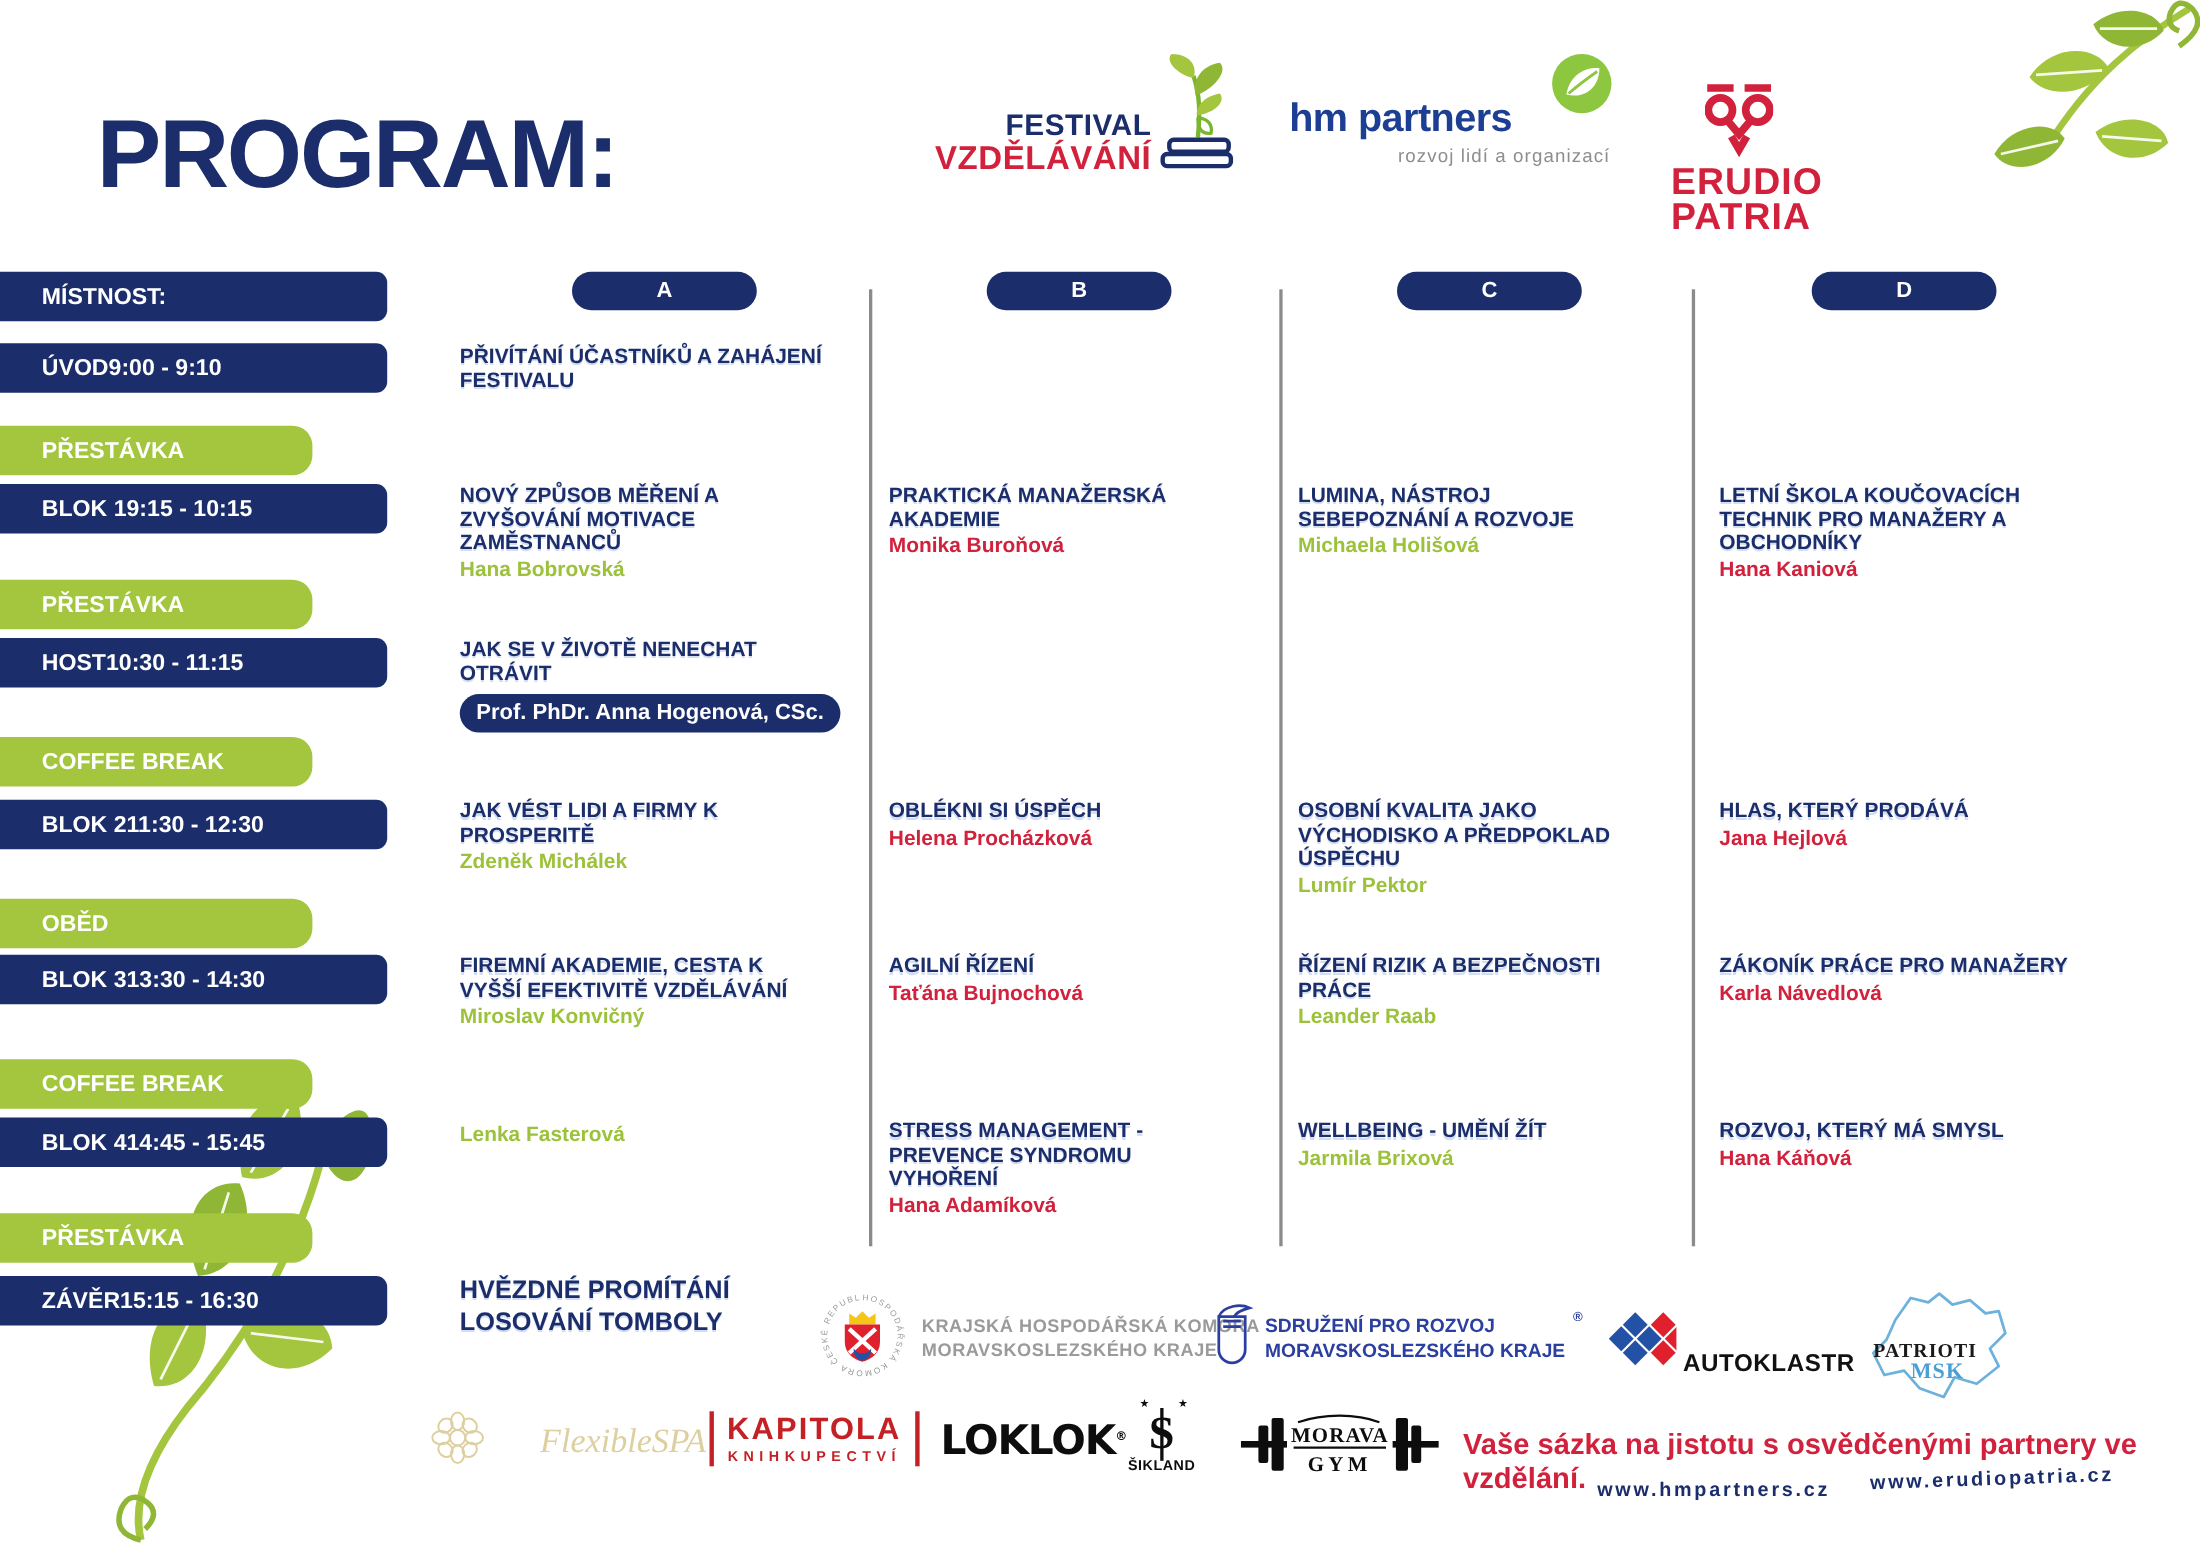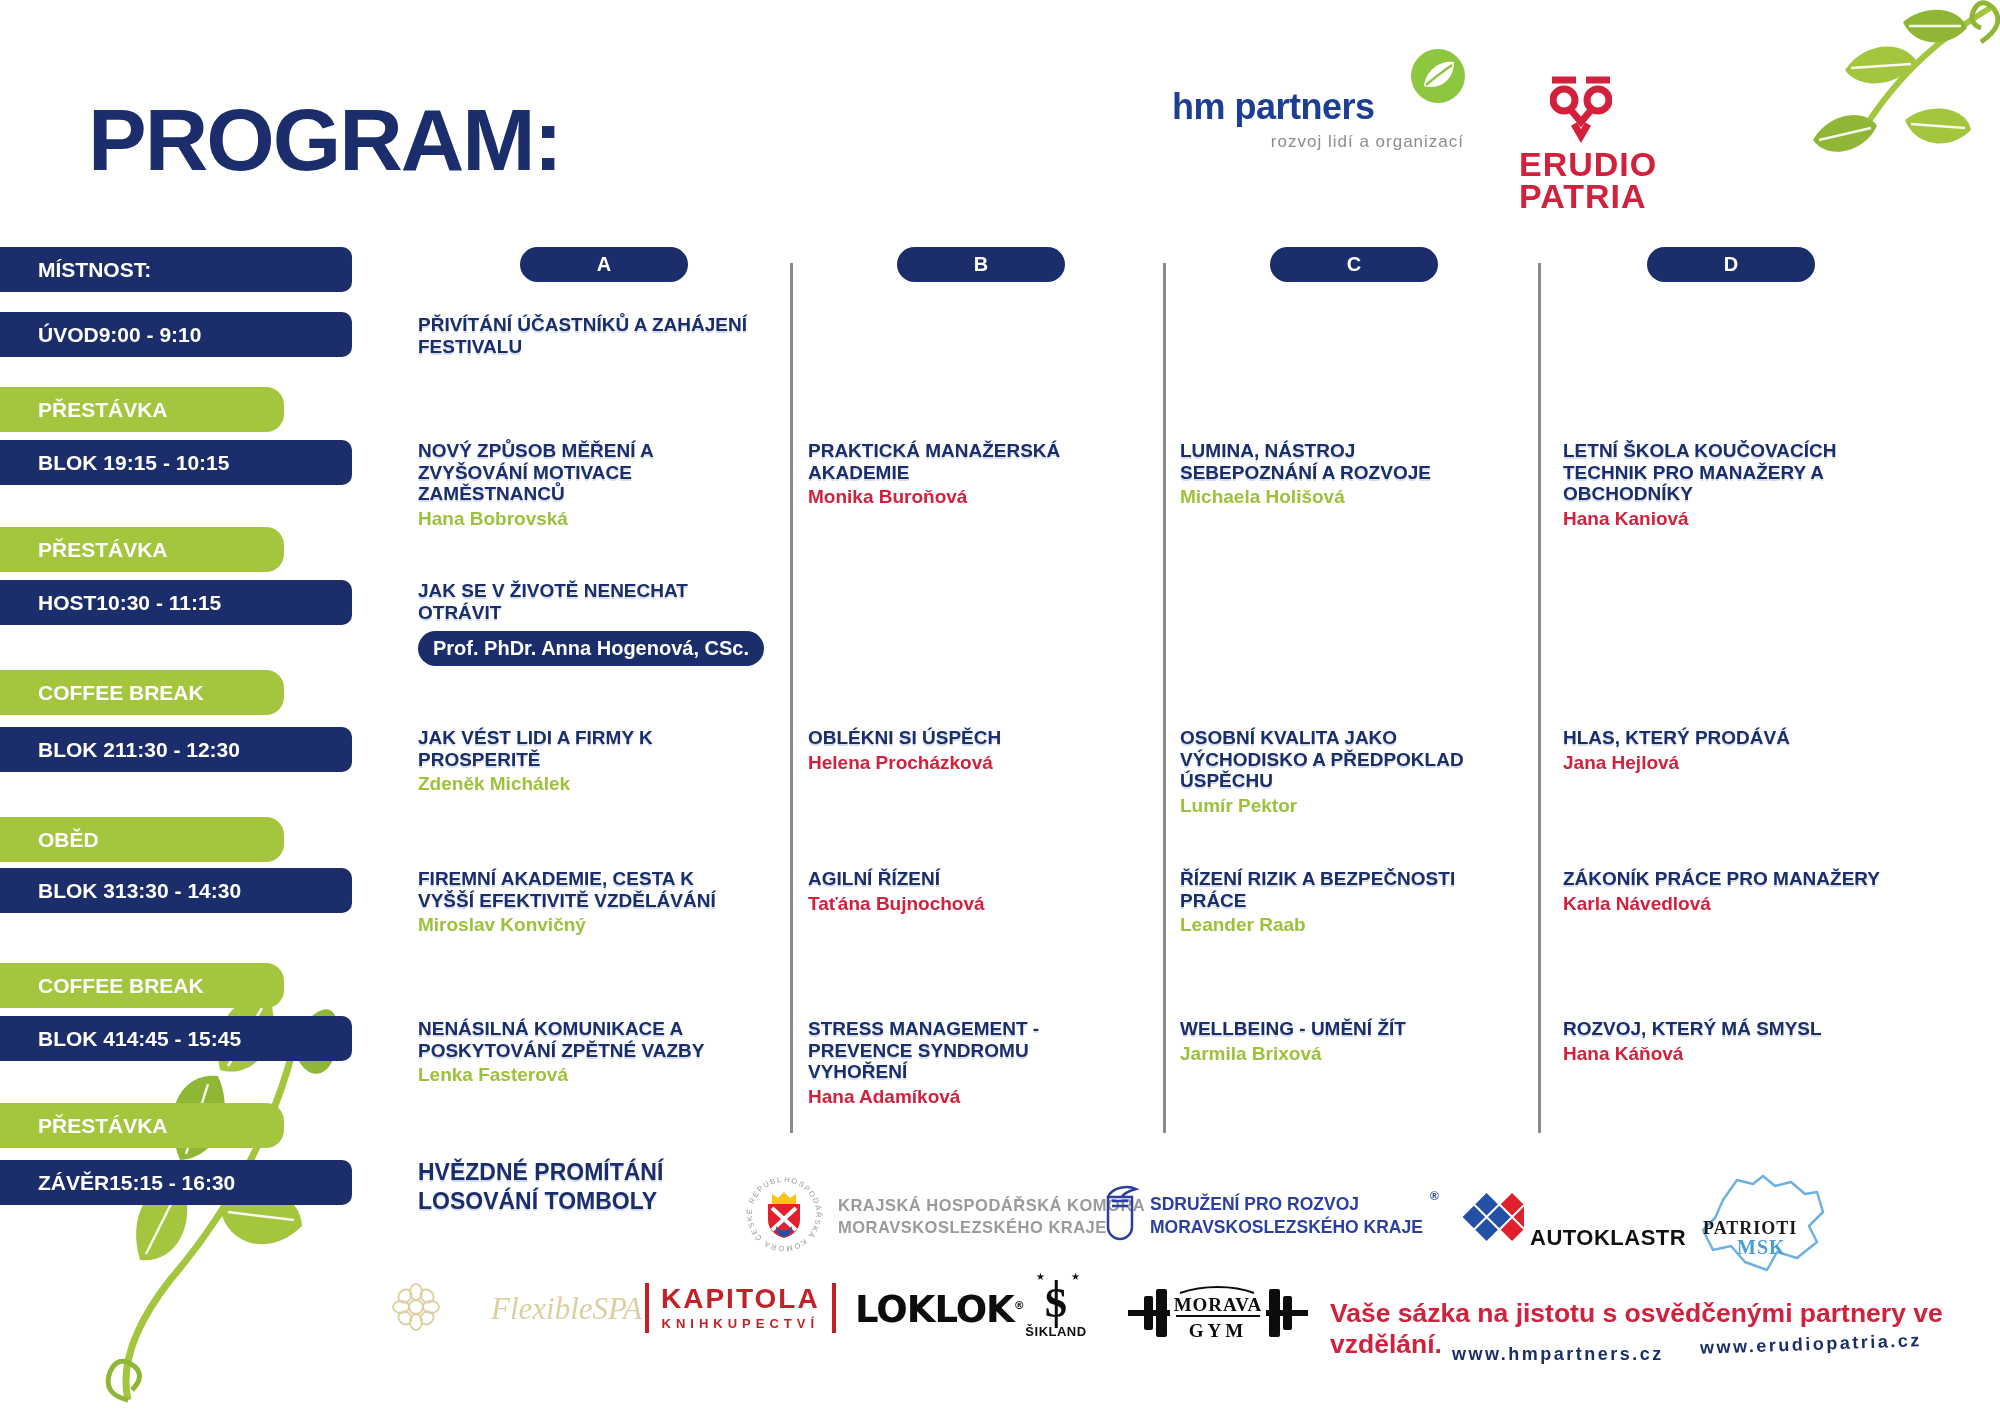--- a/index.html
+++ b/index.html
@@ -124,20 +124,39 @@
       </g>
       <g stroke="#ffffff" stroke-width="2.5" fill="none" opacity=".9">
         <path d="M138 86 L172 28"></path>
           <path d="M96 174 L118 104"></path>
           <path d="M138 232 L204 240"></path>
           <path d="M56 274 L86 214"></path>
       </g>
     </svg>
   </div>
 
+  <div class="festival-logo">
+    <div class="festival-text">
+      <div class="festival-l1">FESTIVAL</div>
+      <div class="festival-l2">VZDĚLÁVÁNÍ</div>
+    </div>
+    <span>
+      <svg width="78" height="108" viewBox="0 0 78 108">
+        <path d="M38 78 C 40 55, 40 40, 34 22" stroke="#7ab52e" stroke-width="4" fill="none"></path>
+        <path d="M34 24 C 18 20, 8 8, 14 2 C 30 2, 38 12, 34 24 Z" fill="#a3c63e"></path>
+        <path d="M36 40 C 52 34, 66 18, 58 10 C 42 12, 32 26, 36 40 Z" fill="#8fb735"></path>
+        <path d="M37 58 C 52 56, 64 46, 58 38 C 46 40, 36 48, 37 58 Z" fill="#a3c63e"></path>
+        <path d="M38 60 q 14 2 12 14 q -12 2 -12 -14" stroke="#7ab52e" stroke-width="3" fill="none"></path>
+        <g fill="none" stroke="#1b2e6b" stroke-width="4">
+          <rect x="12" y="80" width="54" height="11" rx="4"></rect>
+          <rect x="6" y="93" width="62" height="11" rx="4"></rect>
+        </g>
+      </svg>
+    </span>
+  </div>
 
   <div class="hm-logo">
     <div class="hm-name">hm partners</div>
     <span class="hm-leaf">
       <svg width="56" height="56" viewBox="0 0 56 56">
         <circle cx="28" cy="28" r="27" fill="#8dc63f"></circle>
         <path d="M14 38 C 16 22, 30 12, 44 14 C 44 32, 30 42, 14 38 Z" fill="#ffffff"></path>
         <path d="M16 37 C 24 30, 32 24, 42 17" stroke="#8dc63f" stroke-width="2.5" fill="none"></path>
       </svg>
     </span>
@@ -276,21 +295,20 @@
   <div class="session" style="left:1180px;top:868px;width:300px">
     <div class="s-title">ŘÍZENÍ RIZIK A BEZPEČNOSTI PRÁCE</div>
     <div class="s-speaker sp-green">Leander Raab</div>
   </div>
   <div class="session" style="left:1563px;top:868px;width:340px">
     <div class="s-title">ZÁKONÍK PRÁCE PRO MANAŽERY</div>
     <div class="s-speaker sp-red">Karla Návedlová</div>
   </div>
 
   <div class="session" style="left:418px;top:1018px;width:300px">
-    <div class="s-title">NENÁSILNÁ KOMUNIKACE A POSKYTOVÁNÍ ZPĚTNÉ VAZBY</div>
     <div class="s-speaker sp-green">Lenka Fasterová</div>
   </div>
   <div class="session" style="left:808px;top:1018px;width:270px">
     <div class="s-title">STRESS MANAGEMENT - PREVENCE SYNDROMU VYHOŘENÍ</div>
     <div class="s-speaker sp-red">Hana Adamíková</div>
   </div>
   <div class="session" style="left:1180px;top:1018px;width:330px">
     <div class="s-title">WELLBEING - UMĚNÍ ŽÍT</div>
     <div class="s-speaker sp-green">Jarmila Brixová</div>
   </div>

